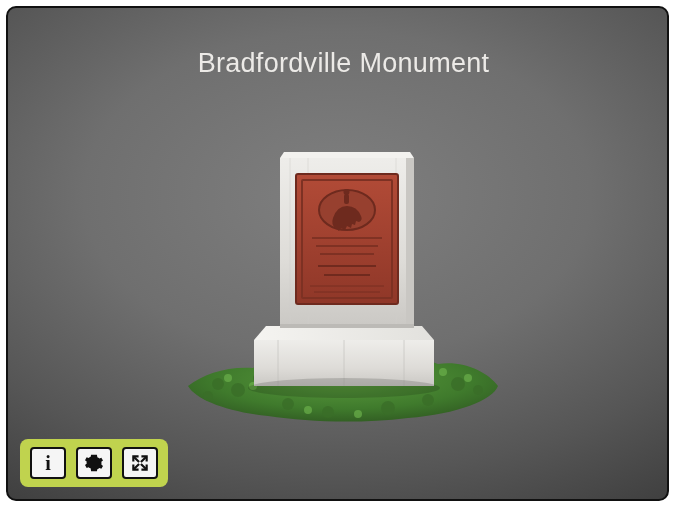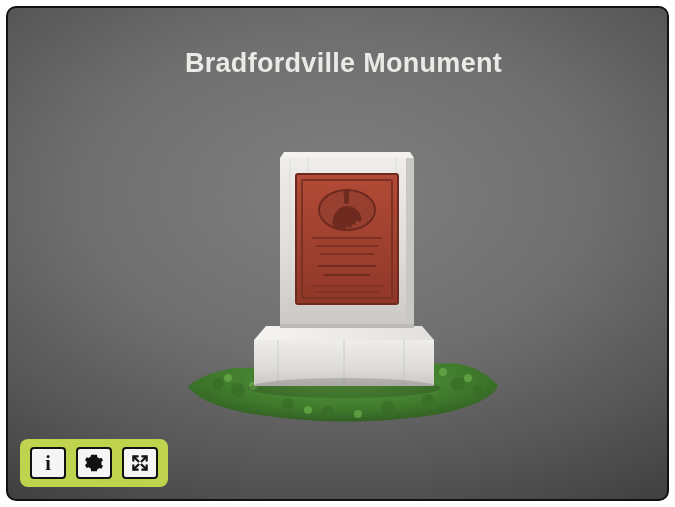--- a/index.html
+++ b/index.html
@@ -19,21 +19,21 @@
       overflow: hidden;
       background: radial-gradient(ellipse 110% 95% at 50% 38%,
         #7f7f7f 0%, #6f6f6f 35%, #565656 60%, #3f3f3f 80%, #2e2e2e 100%);
     }
     .title {
       position: absolute;
       top: 40px; left: 0; right: 0;
       text-align: center;
       color: #eceae7;
       font-size: 27px;
-      font-weight: 700;
+      font-weight: 400;
       letter-spacing: 0.3px;
       padding-left: 12px;
     }
     .scene {
       position: absolute;
       left: 50%; top: 50%;
       transform: translate(-50%, -42%);
       width: 360px; height: 300px;
     }
     .scene svg { width: 100%; height: 100%; display: block; }

